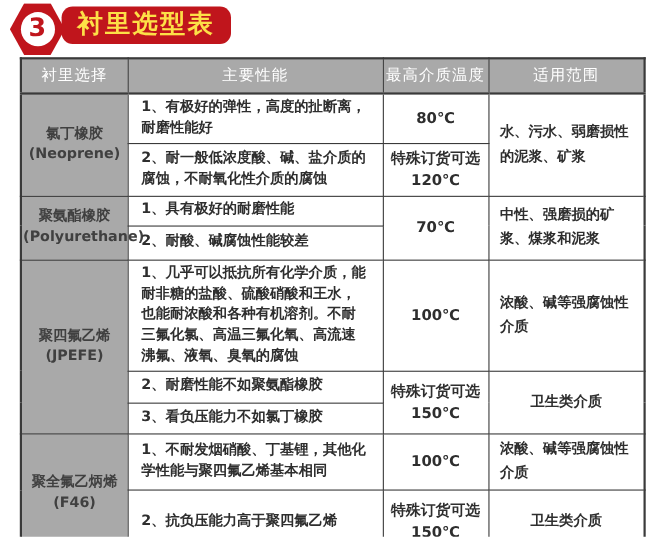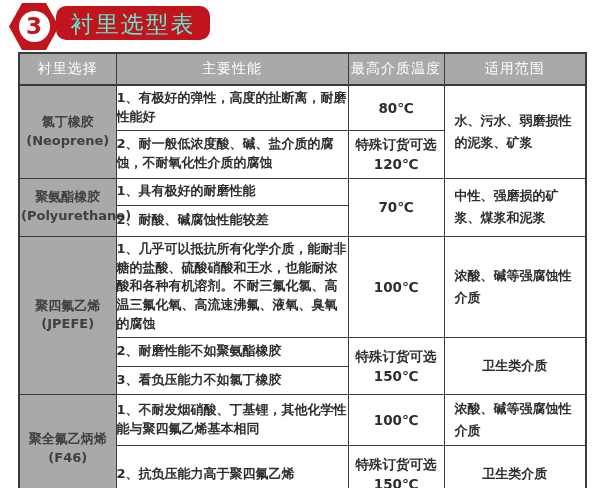--- a/index.html
+++ b/index.html
@@ -17,22 +17,22 @@
     display:flex;align-items:center;justify-content:center;
   }
   .badge-circle{
     width:31px;height:31px;border-radius:50%;background:#ffffff;
     display:flex;align-items:center;justify-content:center;
   }
   .badge-num{color:#c0151c;font-size:23px;font-weight:bold;line-height:1;}
   .title-pill{
     position:absolute;left:56px;top:6px;width:154px;height:34px;
     background:#c0151c;border-radius:10px;
-    display:flex;align-items:flex-end;justify-content:center;
-    color:#5eead4;font-size:23px;font-weight:normal;letter-spacing:2px;
+    display:flex;align-items:flex-start;justify-content:center;
+    color:#fde047;font-size:23px;font-weight:bold;letter-spacing:2px;
   }
   
   table.sel{
     position:absolute;left:18px;top:52px;width:567px;
     border-collapse:collapse;table-layout:fixed;
     border:2px solid #3a3a3a;
   }
   col.c1{width:97px;} col.c2{width:232px;} col.c3{width:96px;} col.c4{width:142px;}
   .sel th{
     background:#a9a9a9;color:#ffffff;
@@ -42,21 +42,21 @@
   }
   .sel td{
     border:1px solid #3a3a3a;
     color:#2e2e2e;font-size:13px;font-weight:bold;
     vertical-align:middle;
   }
   td.mat{
     background:#a9a9a9;color:#404040;text-align:center;
     white-space:pre-line;line-height:1.45;font-size:13px;
   }
-  td.perf{padding:3px 0;line-height:1.45;text-align:left;}
+  td.perf{padding:3px 12px;line-height:1.45;text-align:left;}
   td.temp{text-align:center;white-space:pre-line;line-height:1.5;font-size:13.5px;}
   td.range{padding:3px 10px;line-height:1.7;text-align:left;}
   td.range.center{text-align:center;padding:17px 4px;}
 </style>
 </head>
 <body>
 
 <div class="title-wrap">
   <div class="badge-hex">
     <div class="badge-circle">

